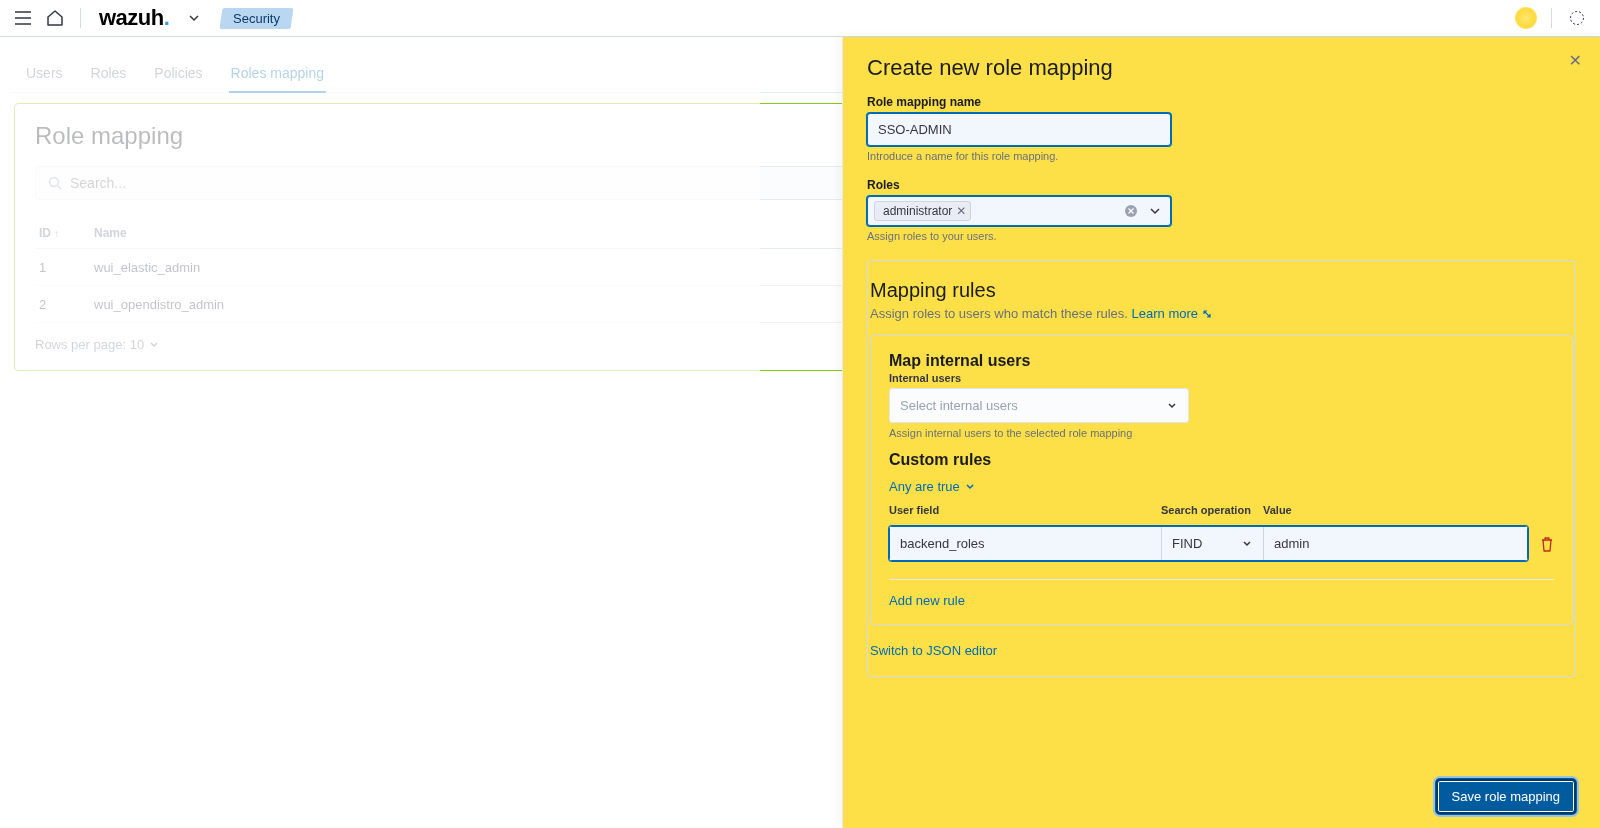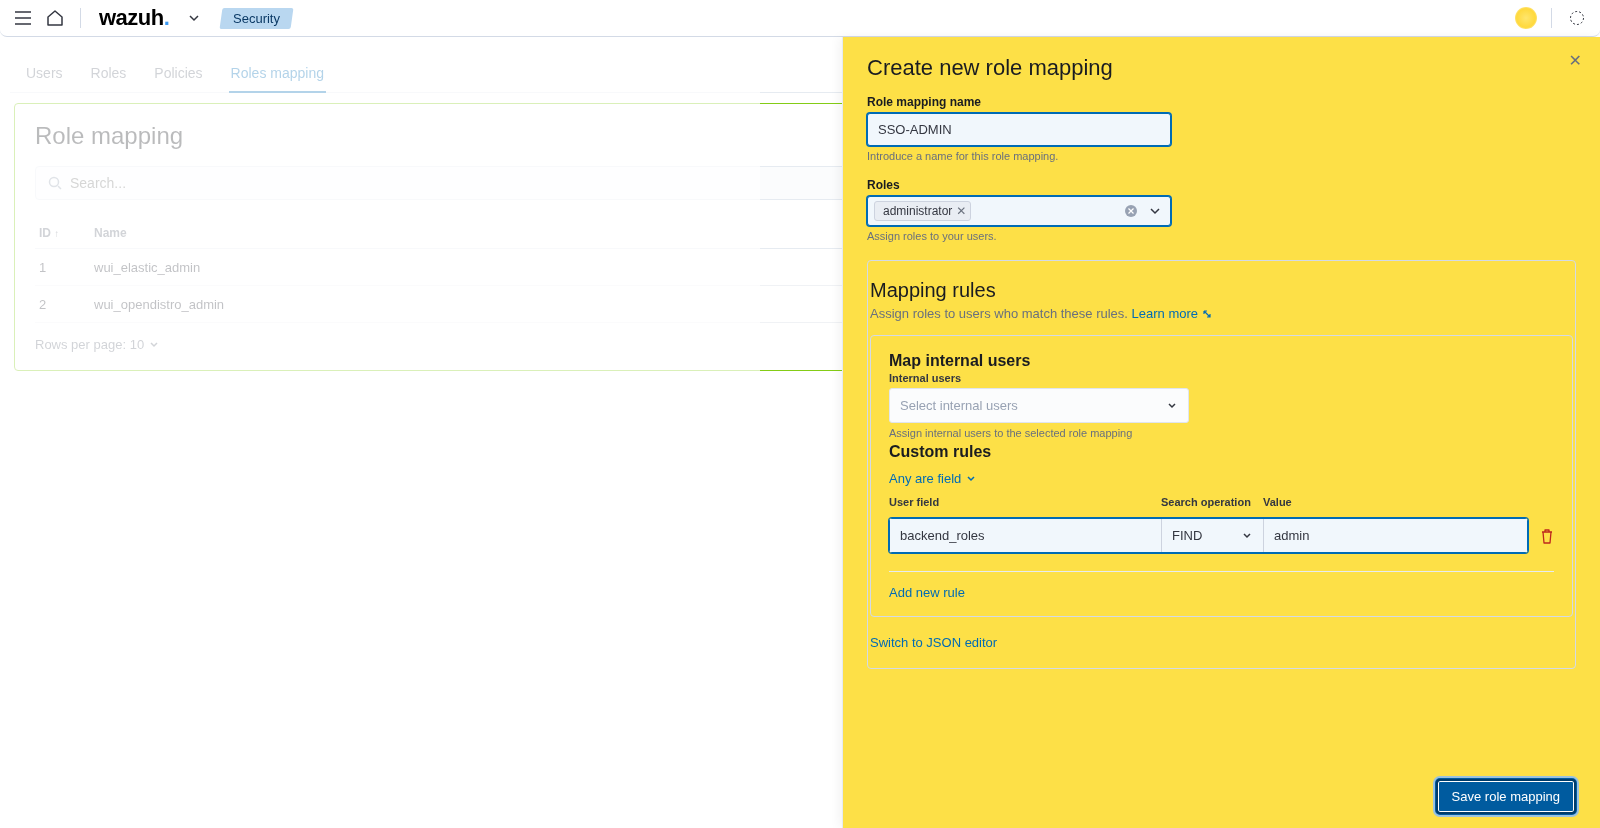--- a/index.html
+++ b/index.html
@@ -1,19 +1,19 @@
 <!DOCTYPE html>
 <html><head>
 <meta charset="utf-8">
 <style>
   * { box-sizing: border-box; margin: 0; padding: 0; }
   body { font-family: -apple-system, BlinkMacSystemFont, "Segoe UI", Helvetica, Arial, sans-serif; font-size: 14px; color: #343741; background: #fff; width: 1600px; height: 828px; overflow: hidden; position: relative; }
 
   
-  .header { height: 37px; border-bottom: 1px solid #d3dae6; display: flex; align-items: center; padding: 0 12px; justify-content: space-between; border-radius: 7px; }
+  .header { height: 37px; border-bottom: 1px solid #d3dae6; display: flex; align-items: center; padding: 0 12px; justify-content: space-between; }
   .header-left { display: flex; align-items: center; gap: 10px; }
   .icon-btn { width: 22px; height: 22px; display: flex; align-items: center; justify-content: center; cursor: pointer; color: #343741; }
   .divider { width: 1px; height: 20px; background: #d3dae6; margin: 0 4px; }
   .logo { font-size: 22px; font-weight: 600; letter-spacing: -0.5px; color: #000; margin-left: 4px; }
   .logo-dot { color: #3b9af4; }
   .breadcrumb-chip { background: #b9d7f0; color: #0b3a66; font-size: 13px; padding: 3px 12px; border-radius: 2px; transform: skewX(-8deg); margin-left: 6px; }
   .breadcrumb-chip span { display: inline-block; transform: skewX(8deg); }
   .header-right { display: flex; align-items: center; gap: 10px; }
   .avatar { width: 22px; height: 22px; border-radius: 50%; background: radial-gradient(circle, #ffe66d 0%, #ffd93d 60%, #fff 100%); }
   
@@ -63,21 +63,21 @@
 
   
   .rules-panel { border: 1px solid #d3dae6; border-radius: 4px; padding: 18px 2px; margin-top: 18px; }
   .rules-title { font-size: 20px; color: #1a1c21; font-weight: 400; }
   .rules-sub { font-size: 13px; color: #69707d; margin-top: 4px; margin-bottom: 14px; }
   .rules-sub a { color: #006bb4; text-decoration: none; margin-top: 44px; }
   .inner-panel { border: 1px solid #d3dae6; border-radius: 4px; padding: 16px 18px; }
   .inner-h { font-size: 16px; font-weight: 600; color: #1a1c21; margin-bottom: 2px; }
   .small-label { font-size: 11px; color: #343741; font-weight: 600; margin-bottom: 4px; display: block; }
   .plain-select { width: 300px; border: 1px solid #e0e5ee; background: #fbfcfd; border-radius: 3px; padding: 9px 10px; color: #98a2b3; font-size: 13px; display: flex; justify-content: space-between; align-items: center; }
-  .section-gap { margin-top: 4px; }
+  .section-gap { margin-top: 12px; }
   .link-btn { color: #006bb4; font-size: 13px; cursor: pointer; display: inline-flex; align-items: center; gap: 4px; }
 
   .rule-row { display: flex; gap: 0; align-items: flex-end; border: 1px solid #006bb4; box-shadow: 0 0 0 1px #006bb4; border-radius: 3px; margin-top: 6px; }
   .rule-input { border: none; border-right: 1px solid #cdd3df; background: #f1f7fc; padding: 9px 10px; font-size: 13px; color: #343741; outline: none; }
   .rule-input.last { border-right: none; }
   .rule-select { display: flex; align-items: center; justify-content: space-between; }
   .rule-labels { display: flex; gap: 0; margin-top: 4px; }
   .trash { color: #bd271e; cursor: pointer; margin-left: 12px; margin-bottom: 8px; }
   .rule-wrapper { display: flex; align-items: flex-end; }
   .hr { border: none; border-top: 1px solid #e6ebf1; margin: 18px 0 12px; }
@@ -216,21 +216,21 @@
         <div class="plain-select">
           <span>Select internal users</span>
           <svg width="12" height="12" viewBox="0 0 12 12">
               <path d="M3 4l3 3 3-3" fill="none" stroke="#343741" stroke-width="1.5"></path>
             </svg>
         </div>
         <div class="form-help">Assign internal users to the selected role mapping</div>
 
         <div class="inner-h section-gap">Custom rules</div>
         <div class="link-btn" style="margin:8px 0 6px;">
-          <span>Any are field</span>
+          <span>Any are true</span>
           <svg width="12" height="12" viewBox="0 0 12 12">
               <path d="M3 4l3 3 3-3" fill="none" stroke="#006bb4" stroke-width="1.5"></path>
             </svg>
         </div>
 
         <div class="rule-labels">
           <label class="small-label" style="width:272px;">User field</label>
           <label class="small-label" style="width:102px;">Search operation</label>
           <label class="small-label" style="flex:1;">Value</label>
         </div>

